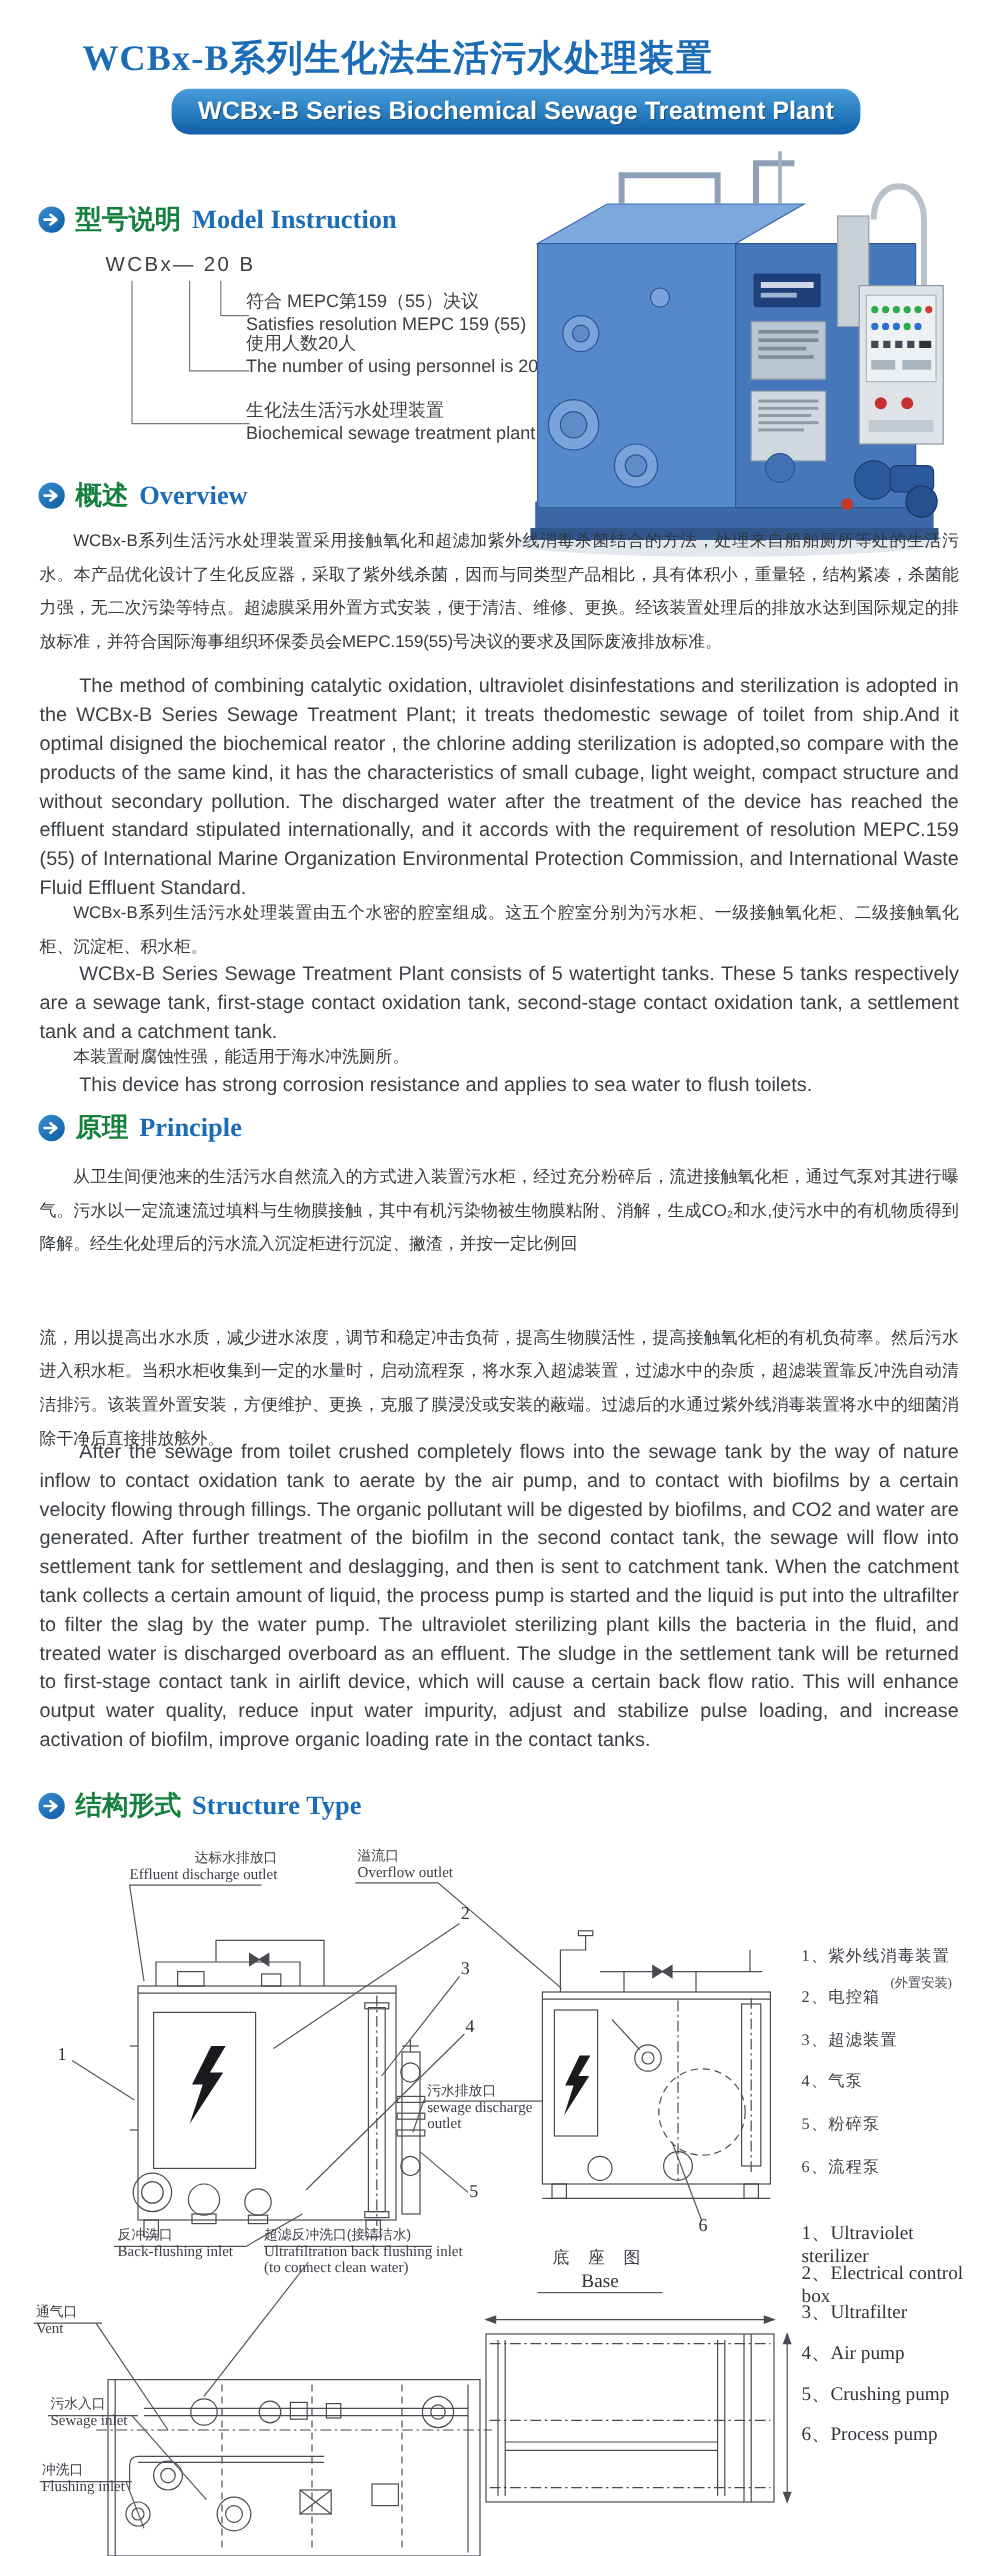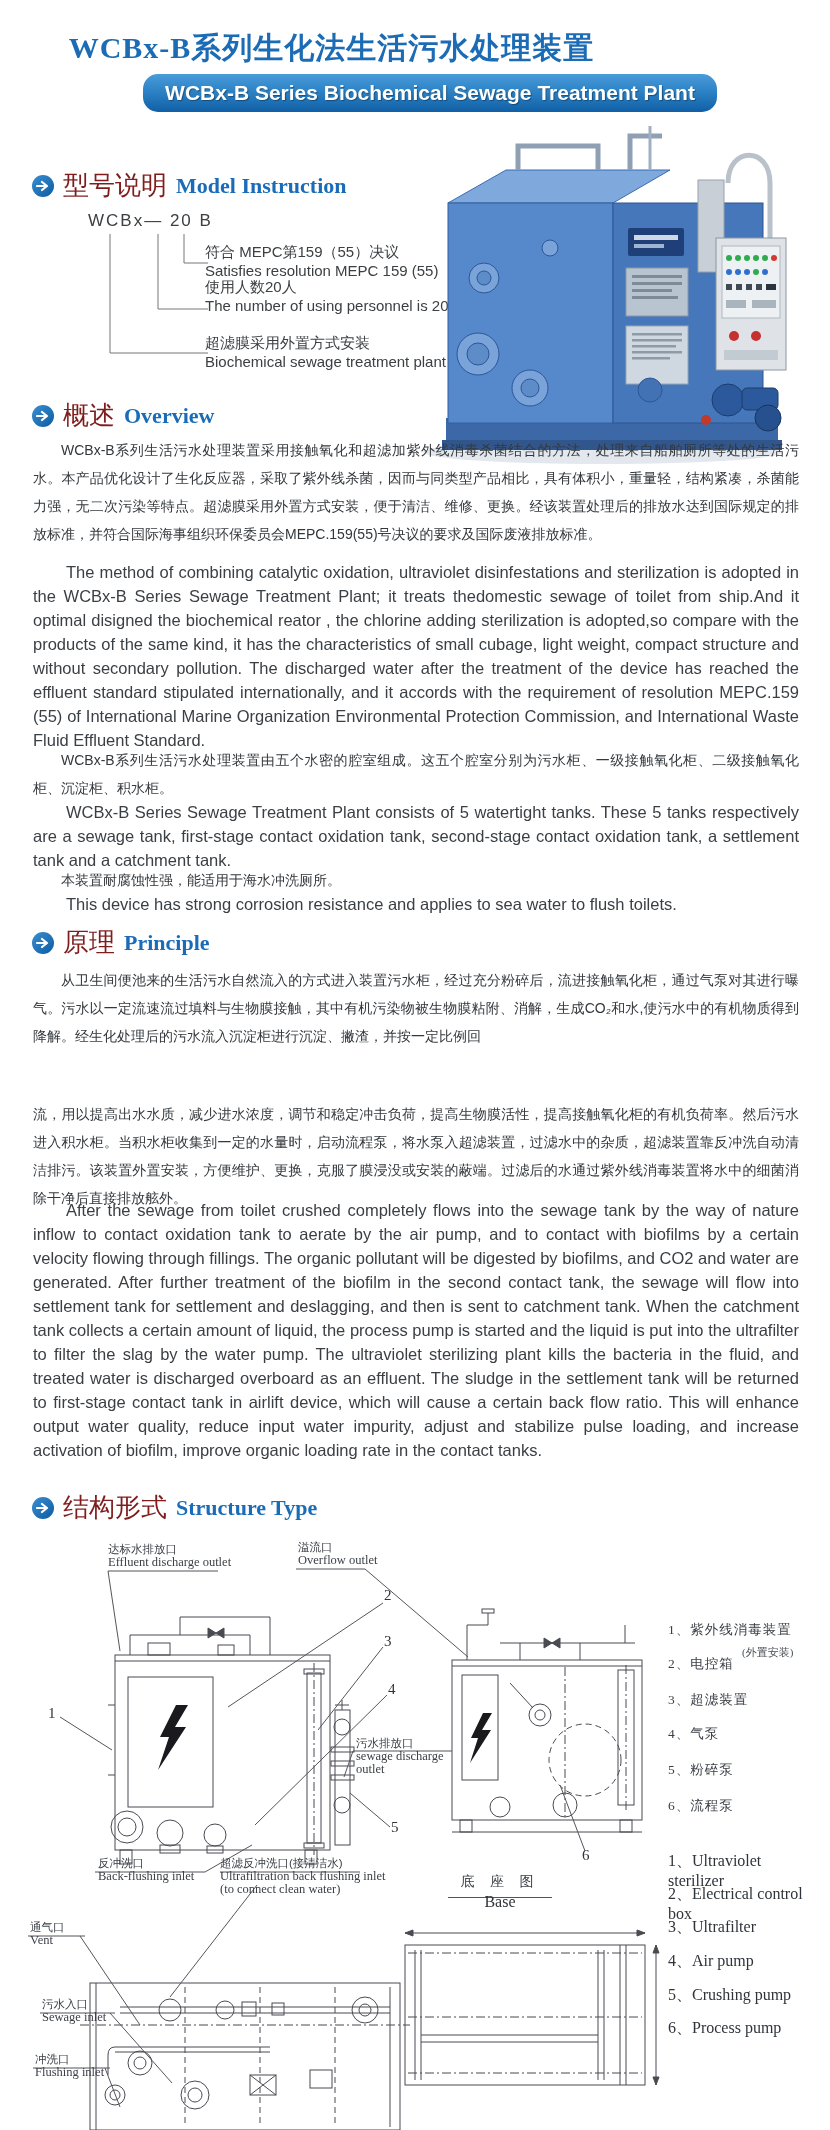--- a/index.html
+++ b/index.html
@@ -11,21 +11,21 @@
              color:#1b6cb5;letter-spacing:1px;}
   .banner{position:absolute;left:143px;top:74px;width:574px;height:38px;
           background:linear-gradient(180deg,#4a9cd9 0%,#2d83c6 45%,#115fa6 100%);
           color:#fff;font-weight:bold;font-size:21px;text-align:center;line-height:38px;
           text-shadow:1px 1px 1px rgba(0,0,0,.35);border-radius:15px;}
   
   .sec-head{position:absolute;display:flex;align-items:center;gap:9px;}
   .sec-icon{width:22px;height:22px;border-radius:50%;flex:0 0 22px;
             background:linear-gradient(135deg,#3b8fd0,#0d5ba3);
             display:flex;align-items:center;justify-content:center;}
-  .sec-cn{font-weight:normal;font-size:26px;color:#7f1d1d;}
+  .sec-cn{font-weight:bold;font-size:22px;color:#15803d;}
   .sec-en{font-weight:bold;font-size:22px;color:#1a6cb8;font-family:"Liberation Serif",serif;}
   
   .model-code{position:absolute;left:88px;top:211px;font-size:17px;color:#3c4043;letter-spacing:2px;}
   .ann{position:absolute;left:205px;width:420px;font-size:15px;color:#3c4043;line-height:18px;}
   .ann .cn{margin-bottom:1px;}
   
   .cn-para,.en-para{position:absolute;left:33px;width:766px;margin:0;text-align:justify;}
   .cn-para{font-size:14px;line-height:28px;text-indent:2em;color:#33383c;}
   .en-para{font-size:16.5px;line-height:24px;text-indent:2em;color:#3a3f44;}
   
@@ -35,21 +35,21 @@
   .d-label .wrap{white-space:normal;}
   .callout{position:absolute;font-family:"Liberation Serif",serif;font-size:15px;color:#2f343a;}
   .legend-cn-item{position:absolute;left:648px;font-size:13.5px;color:#3a3f46;letter-spacing:1px;
                   font-family:"Liberation Serif",serif;}
   .legend-en-item{position:absolute;left:648px;font-size:16px;color:#2f343a;
                   font-family:"Liberation Serif",serif;}
   .legend-note{position:absolute;left:722px;font-size:11px;color:#4a4f55;
                font-family:"Liberation Serif",serif;}
   .base-cap-cn{position:absolute;left:428px;top:318px;width:104px;text-align:center;
                font-size:14px;letter-spacing:6px;color:#3a3f46;border-bottom:1px solid #555;
-               padding-bottom:6px;font-family:"Liberation Serif",serif;}
+               padding-bottom:19px;font-family:"Liberation Serif",serif;}
   .base-cap-en{position:absolute;left:428px;top:338px;width:104px;text-align:center;
                font-family:"Liberation Serif",serif;font-size:16px;color:#2f343a;}
   svg{position:absolute;left:0;top:0;}
 </style>
 </head>
 <body>
 
 <div class="page">
 
   <div class="doc-title">WCBx-B系列生化法生活污水处理装置</div>
@@ -75,21 +75,21 @@
 
   <div class="ann" style="top:243px;">
     <div class="cn">符合 MEPC第159（55）决议</div>
     <div class="en">Satisfies resolution MEPC 159 (55)</div>
   </div>
   <div class="ann" style="top:278px;">
     <div class="cn">使用人数20人</div>
     <div class="en">The number of using personnel is 20</div>
   </div>
   <div class="ann" style="top:334px;">
-    <div class="cn">超滤膜采用外置方式安装</div>
+    <div class="cn">生化法生活污水处理装置</div>
     <div class="en">Biochemical sewage treatment plant</div>
   </div>
 
   <svg width="402" height="385" viewBox="0 0 402 385" style="left:398px;top:88px;">
     <ellipse cx="205" cy="364" rx="180" ry="12" fill="#e3e8ee"></ellipse>
     <rect x="48" y="330" width="332" height="26" fill="#3c68a8"></rect>
     <rect x="44" y="352" width="340" height="10" fill="#31568c"></rect>
 
     <polygon points="50,115 108,82 272,82 215,115" fill="#7fa8dc" stroke="#3a6cb0" stroke-width="1"></polygon>
 
@@ -339,21 +339,21 @@
           <line x1="40" y1="162" x2="92" y2="195"></line>
           <line x1="363" y1="48" x2="208" y2="152"></line>
           <line x1="363" y1="92" x2="298" y2="175"></line>
           <line x1="367" y1="140" x2="235" y2="270"></line>
           <line x1="370" y1="272" x2="330" y2="238"></line>
           <line x1="565" y1="296" x2="540" y2="230"></line>
         </g>
       </g>
     </svg>
 
-    <div class="d-label" style="left:88px;top:-12px;">
+    <div class="d-label" style="left:88px;top:-12px;text-align:right;">
       <div>达标水排放口</div>
       <div class="en">Effluent discharge outlet</div>
     </div>
     <div class="d-label" style="left:278px;top:-14px;">
       <div>溢流口</div>
       <div class="en">Overflow outlet</div>
     </div>
     <div class="d-label" style="left:336px;top:182px;width:105px;">
       <div>污水排放口</div>
       <div class="en wrap">sewage discharge outlet</div>

